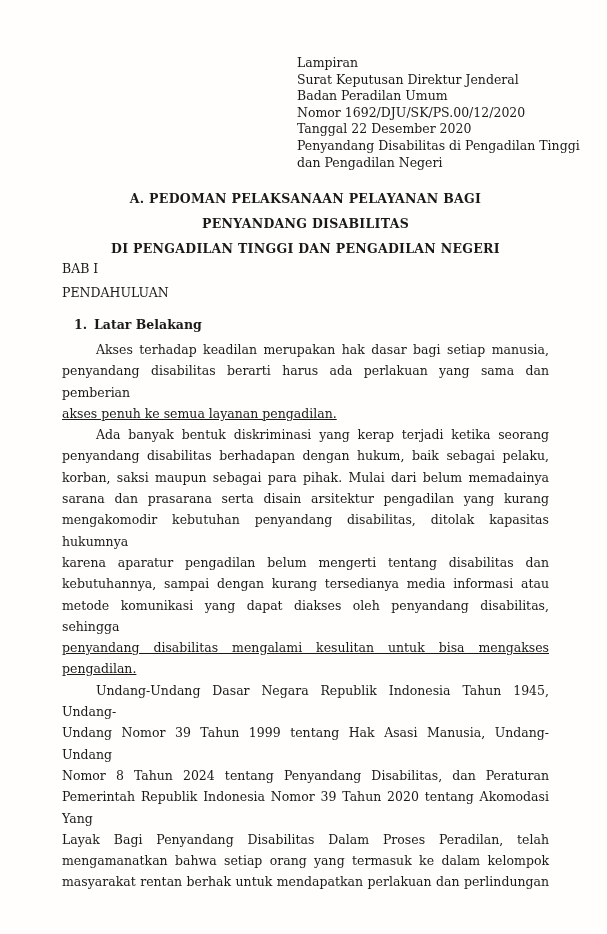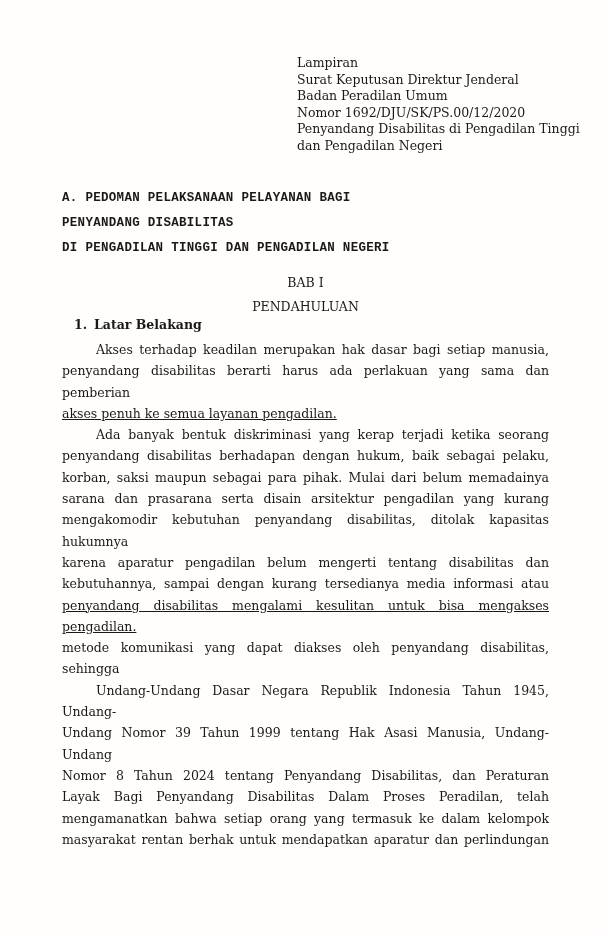--- a/index.html
+++ b/index.html
@@ -24,31 +24,31 @@
     top: 55px;
     width: 295px;
     line-height: 16.6px;
     text-align: left;
   }
   .title-block {
     position: absolute;
     left: 62px;
     top: 186px;
     width: 487px;
+    text-align: center;
     font-weight: bold;
     letter-spacing: 0.3px;
     line-height: 25px;
-    font-family: Liberation Mono, monospace;
   }
   .chapter-block {
     position: absolute;
     left: 62px;
-    top: 271px;
+    top: 257px;
     width: 487px;
-    text-align: center;
+    text-align: left;
     line-height: 23.6px;
   }
   .section-heading {
     position: absolute;
     left: 74px;
     top: 317px;
     font-weight: bold;
   }
   .section-heading .num { margin-right: 7px; }
   .body-block {
@@ -69,20 +69,21 @@
 </head>
 <body>
 
 <div class="page">
 
   <div class="header-block">
     <div>Lampiran</div>
     <div>Surat Keputusan Direktur Jenderal</div>
     <div>Badan Peradilan Umum</div>
     <div>Nomor 1692/DJU/SK/PS.00/12/2020</div>
+    <div>Tanggal 22 Desember 2020</div>
     <div>Penyandang Disabilitas di Pengadilan Tinggi</div>
     <div>dan Pengadilan Negeri</div>
   </div>
 
   <div class="title-block">
     <div>A. PEDOMAN PELAKSANAAN PELAYANAN BAGI</div>
     <div>PENYANDANG DISABILITAS</div>
     <div>DI PENGADILAN TINGGI DAN PENGADILAN NEGERI</div>
   </div>
 
@@ -102,26 +103,27 @@
         <div class="bline plast"><span>akses penuh ke semua layanan pengadilan.</span></div>
       </div>
       <div>
         <div class="bline first"><span>Ada banyak bentuk diskriminasi yang kerap terjadi ketika seorang</span></div>
         <div class="bline"><span>penyandang disabilitas berhadapan dengan hukum, baik sebagai pelaku,</span></div>
         <div class="bline"><span>korban, saksi maupun sebagai para pihak. Mulai dari belum memadainya</span></div>
         <div class="bline"><span>sarana dan prasarana serta disain arsitektur pengadilan yang kurang</span></div>
         <div class="bline"><span>mengakomodir kebutuhan penyandang disabilitas, ditolak kapasitas hukumnya</span></div>
         <div class="bline"><span>karena aparatur pengadilan belum mengerti tentang disabilitas dan</span></div>
         <div class="bline"><span>kebutuhannya, sampai dengan kurang tersedianya media informasi atau</span></div>
+        <div class="bline"><span>metode komunikasi yang dapat diakses oleh penyandang disabilitas, sehingga</span></div>
         <div class="bline plast"><span>penyandang disabilitas mengalami kesulitan untuk bisa mengakses pengadilan.</span></div>
-        <div class="bline"><span>metode komunikasi yang dapat diakses oleh penyandang disabilitas, sehingga</span></div>
       </div>
       <div>
         <div class="bline first"><span>Undang-Undang Dasar Negara Republik Indonesia Tahun 1945, Undang-</span></div>
         <div class="bline"><span>Undang Nomor 39 Tahun 1999 tentang Hak Asasi Manusia, Undang-Undang</span></div>
         <div class="bline"><span>Nomor 8 Tahun 2024 tentang Penyandang Disabilitas, dan Peraturan</span></div>
+        <div class="bline"><span>Pemerintah Republik Indonesia Nomor 39 Tahun 2020 tentang Akomodasi Yang</span></div>
         <div class="bline"><span>Layak Bagi Penyandang Disabilitas Dalam Proses Peradilan, telah</span></div>
         <div class="bline"><span>mengamanatkan bahwa setiap orang yang termasuk ke dalam kelompok</span></div>
-        <div class="bline"><span>masyarakat rentan berhak untuk mendapatkan aparatur dan perlindungan</span></div>
+        <div class="bline"><span>masyarakat rentan berhak untuk mendapatkan perlakuan dan perlindungan</span></div>
       </div>
     </div>
 
 </div>
 
 </body></html>

